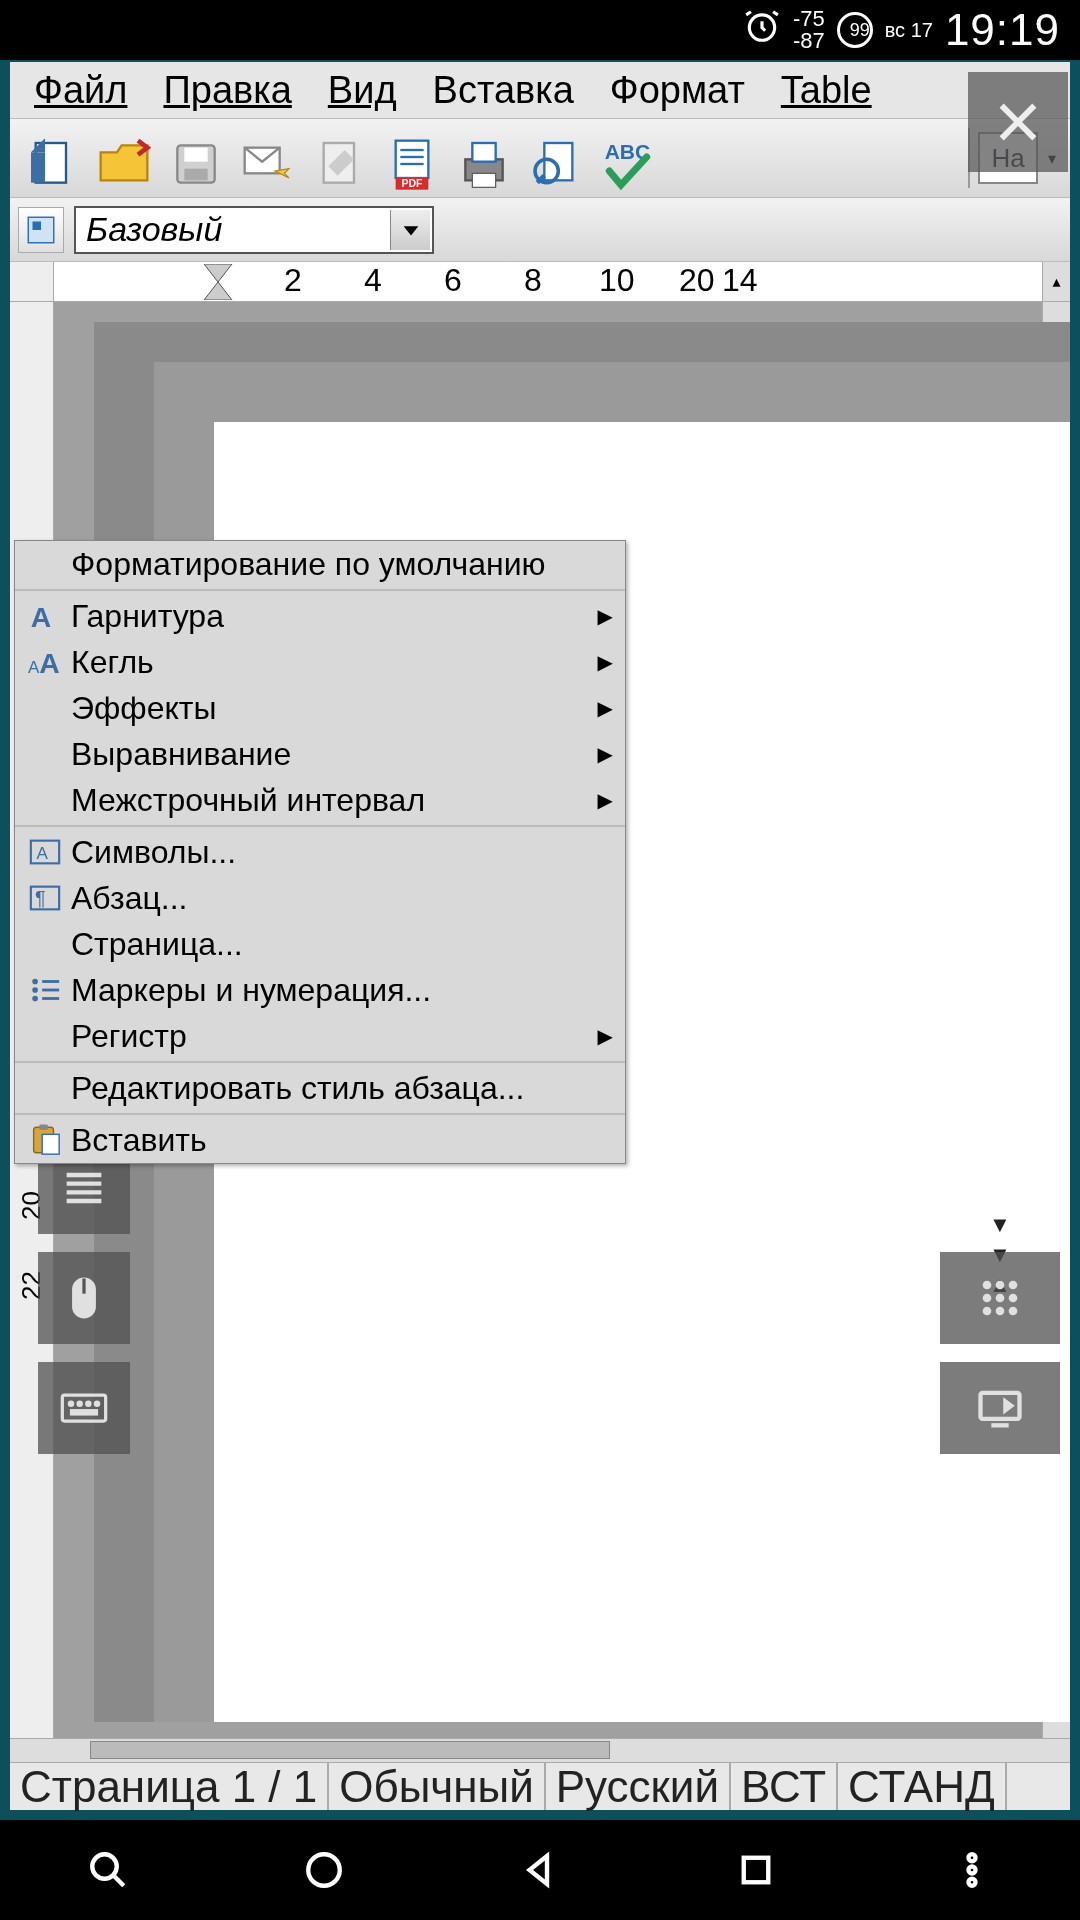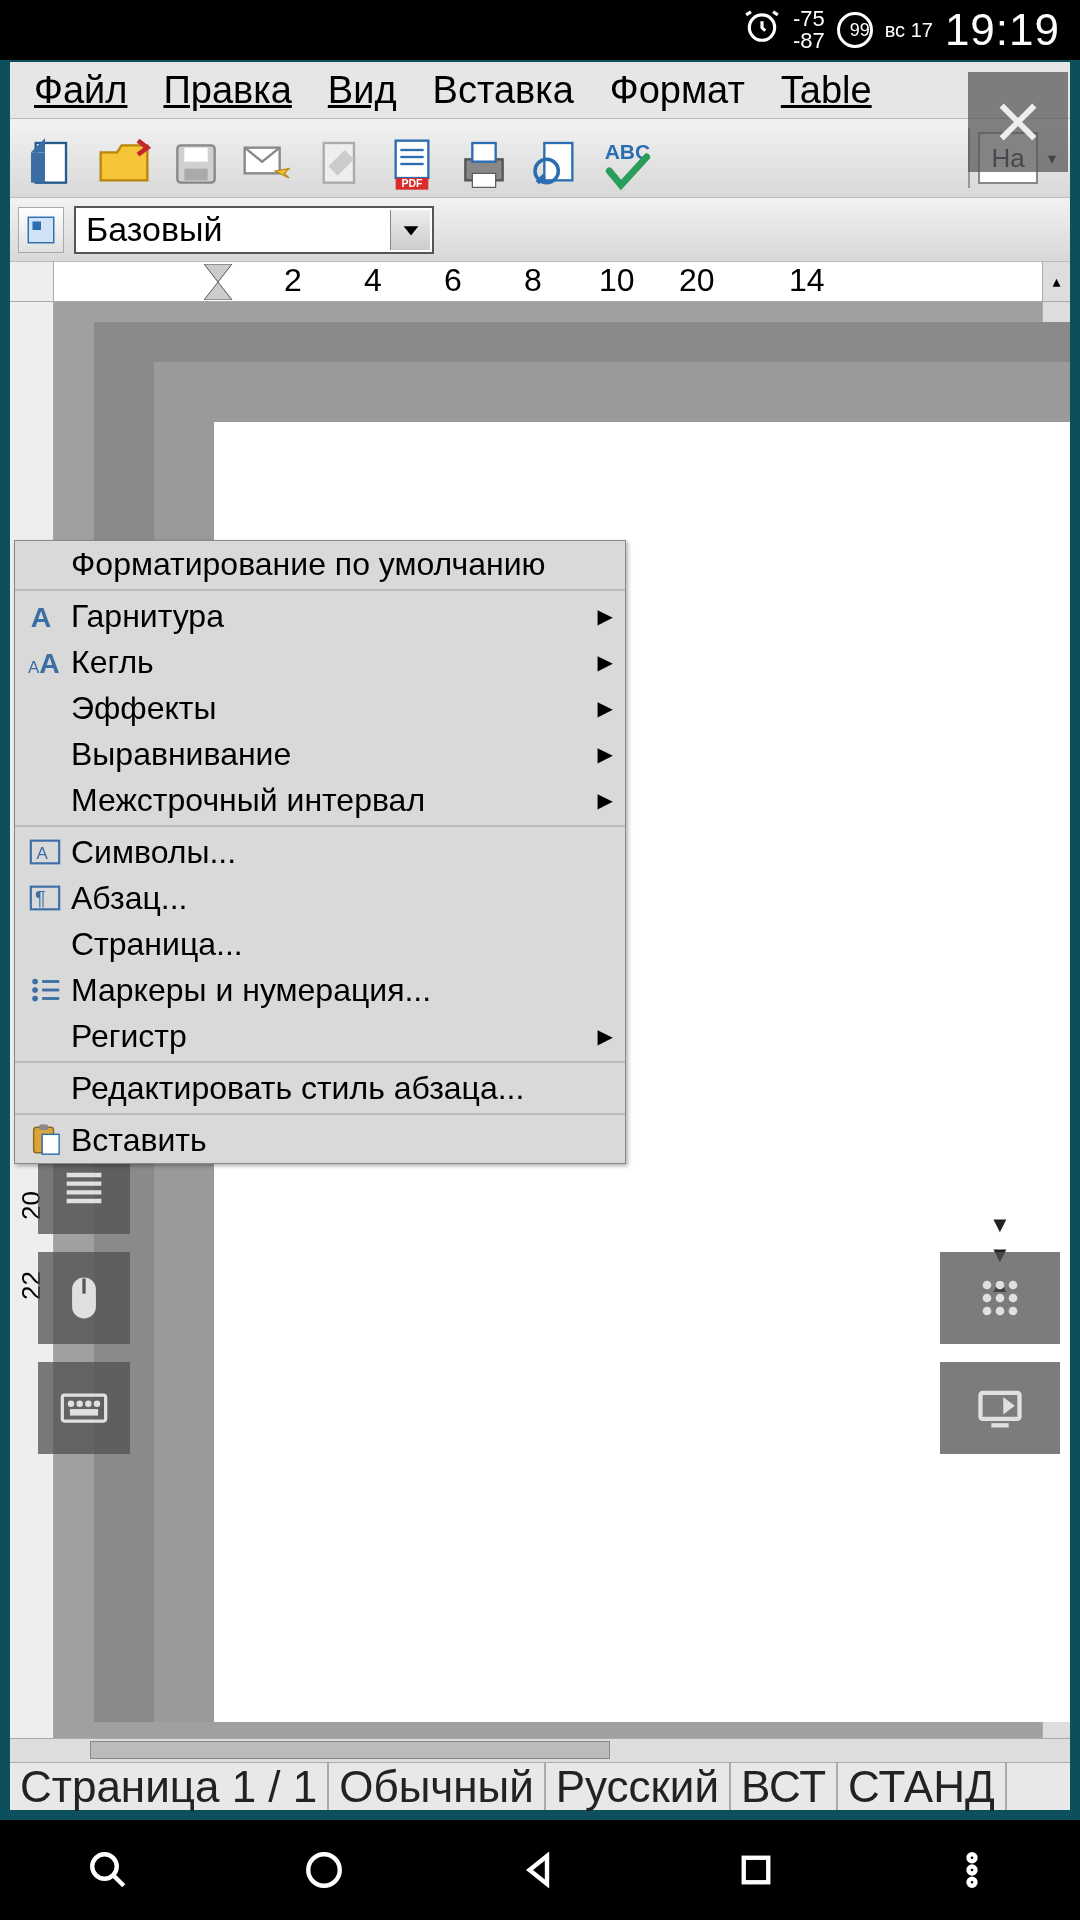--- a/index.html
+++ b/index.html
@@ -27,21 +27,21 @@
 
 .toolbar1 { height: 80px; background: linear-gradient(#f2f2f2,#d8d8d8); border-top: 1px solid #bbb; border-bottom: 1px solid #bbb; display: flex; align-items: center; padding: 0 8px; gap: 4px; }
 .tb-btn { width: 68px; height: 68px; display: flex; align-items: flex-end; justify-content: center; border-radius: 4px; }
 .tb-btn svg { width: 56px; height: 56px; }
 .tb-right { margin-left: auto; display:flex; align-items:center; gap:4px; }
 .ha-box { width: 60px; height: 52px; border: 2px solid #888; background: #fff; display:flex; align-items:center; justify-content:center; font-size:26px; color:#0f172a; }
 
 
 .toolbar2 { height: 64px; background: linear-gradient(#f2f2f2,#d8d8d8); border-bottom: 1px solid #bbb; display: flex; align-items: center; padding: 0 8px; gap: 10px; }
 .small-btn { width: 46px; height: 46px; border: 1px solid #aaa; background: linear-gradient(#fff,#e0e0e0); display:flex; align-items:center; justify-content:center; }
-.style-combo { flex: 0 0 360px; height: 48px; border: 2px solid #555; background: #fff; display: flex; align-items: center; padding: 0 10px; font-size: 34px; position: relative; }
+.style-combo { flex: 0 0 360px; height: 48px; border: 2px solid #555; background: #fff; display: flex; align-items: center; padding: 0 10px; font-size: 34px; position: relative; font-style: italic; }
 .style-combo .arrow { position: absolute; right: 2px; top: 2px; bottom: 2px; width: 40px; background: linear-gradient(#eee,#ccc); border-left: 1px solid #888; display:flex; align-items:center; justify-content:center; }
 
 
 .ruler-row { height: 40px; background: #fff; display: flex; border-bottom: 1px solid #aaa; }
 .ruler-corner { width: 44px; border-right: 1px solid #aaa; background: #eee; }
 .ruler { flex: 1; position: relative; background: #fff; font-size: 30px; }
 .ruler .tick { position: absolute; top: 0; height: 100%; display:flex; align-items:flex-start; justify-content:center; }
 .ruler .tick span { font-size: 32px; }
 .ruler .indent { position: absolute; left: 150px; top: 2px; }
 .vscroll-top { width: 28px; background: #ddd; border-left: 1px solid #aaa; display:flex; align-items:center; justify-content:center; }
@@ -231,21 +231,21 @@
           </div>
       <div class="tick" style="left:470px;">
             <span>8</span>
           </div>
       <div class="tick" style="left:545px;">
             <span>10</span>
           </div>
       <div class="tick" style="left:625px;">
             <span>20</span>
           </div>
-      <div class="tick" style="left:735px;">
+      <div class="tick" style="left:668px;">
             <span>14</span>
           </div>
     </div>
     <div class="vscroll-top">▴</div>
   </div>
 
   <div class="doc-area">
     <div class="vruler">
       <div class="vnum" style="top:838px;">18</div>
       <div class="vnum" style="top:918px;">20</div>

